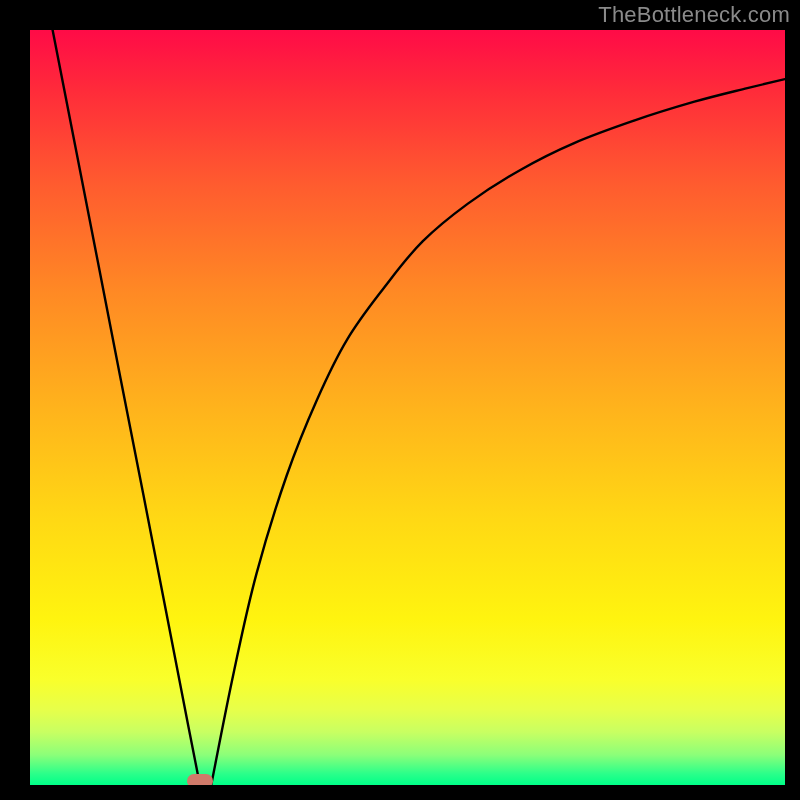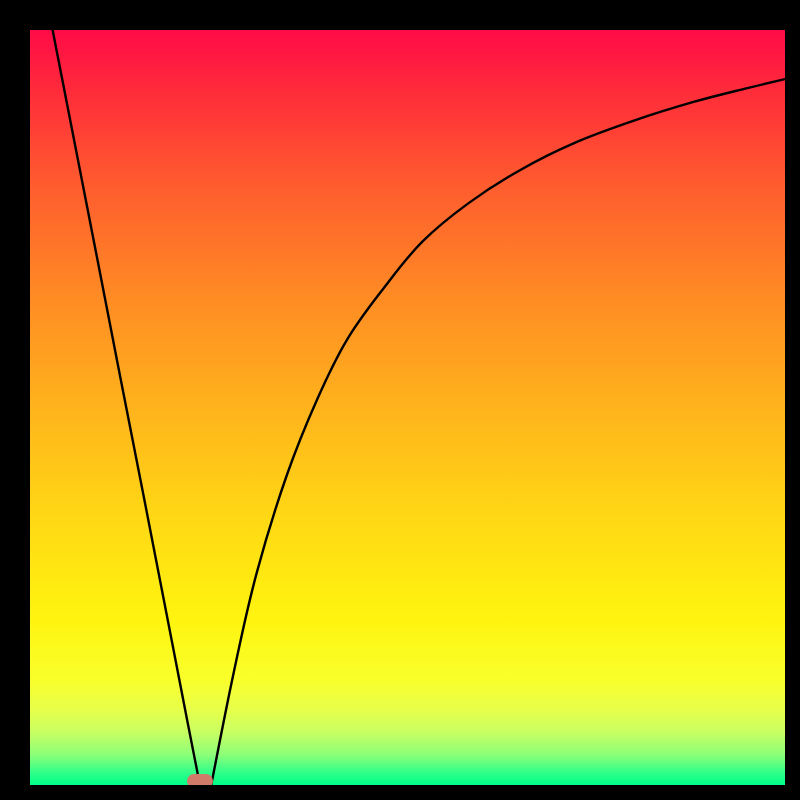--- a/index.html
+++ b/index.html
@@ -68,20 +68,21 @@
     background: #d07a6a;
     border-radius: 7px;
     transform: translate(-50%, -50%);
   }
 </style>
 </head>
 <body>
 
 <div class="frame">
 
+  <div class="watermark">TheBottleneck.com</div>
 
   <div class="plot-area">
     <div class="gradient"></div>
 
     <svg class="overlay" viewBox="0 0 755 755" preserveAspectRatio="none">
       <path d="M22.6 0.0 L45.3 116.3 L68.0 232.5 L90.6 348.8 L113.3 464.3 L135.9 580.6 L158.5 696.9 L169.9 755.0 M181.2 755.0 C185.3 734.6, 195.7 679.8, 203.9 641.8 C212.0 603.7, 217.0 578.9, 226.5 543.6 C236.0 508.3, 245.8 476.7, 256.7 445.5 C267.6 414.2, 276.0 394.4, 286.9 369.9 C297.8 345.5, 304.9 329.9, 317.1 309.6 C329.3 289.2, 341.3 274.4, 354.8 256.7 C368.4 239.0, 377.7 226.3, 392.6 211.4 C407.5 196.5, 420.2 186.6, 437.9 173.6 C455.6 160.7, 471.7 150.5, 490.8 139.7 C509.8 128.8, 523.2 122.1, 543.6 113.3 C564.0 104.4, 582.3 98.1, 604.0 90.6 C625.7 83.1, 644.0 77.6, 664.4 71.7 C684.8 65.9, 700.9 62.2, 717.3 58.1 C733.6 54.1, 748.2 50.7, 755.0 49.1 " fill="none" stroke="#000" stroke-width="2.4" stroke-linecap="round" stroke-linejoin="round"></path>
     </svg>
 
     <div class="marker" style="left: 169.875px; top: 751px;"></div>
   </div>

